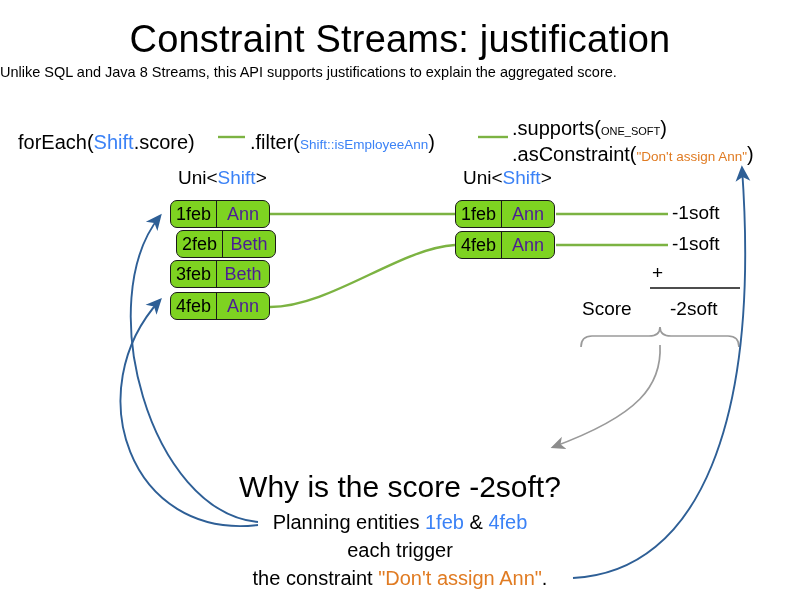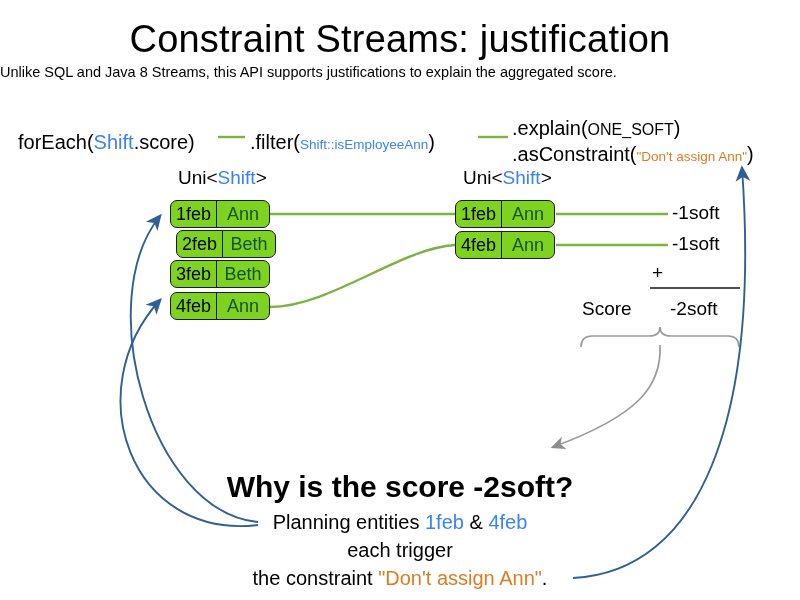--- a/index.html
+++ b/index.html
@@ -50,21 +50,21 @@
     white-space: nowrap;
   }
   #code-foreach { left: 18px; top: 131px; }
   #code-filter  { left: 250px; top: 131px; }
   #code-penalize     { left: 512px; top: 117px; }
   #code-asconstraint { left: 512px; top: 143px; }
 
   .green-txt  { color: #3b82f6; }
   .orange-txt { color: #e07b22; }
   .tiny-mono  { font-size: 13.5px; }
-  .smallcaps  { font-size: 16px; text-align: right; }
+  .smallcaps  { font-size: 11px; text-align: right; }
 
   .uni-label {
     position: absolute;
     font-size: 19px;
     white-space: nowrap;
     margin-left: 8px;
   }
   #uni-left  { left: 170px; top: 167px; }
   #uni-right { left: 455px; top: 167px; }
 
@@ -90,21 +90,21 @@
     justify-content: center;
     font-size: 18px;
     color: #000000;
   }
   .shift-name {
     flex: 1;
     display: flex;
     align-items: center;
     justify-content: center;
     font-size: 18px;
-    color: #14532d;
+    color: #4c1d95;
   }
 
   .soft-label {
     position: absolute;
     font-size: 19px;
     white-space: nowrap;
   }
   #soft-1 { left: 672px; top: 202px; }
   #soft-2 { left: 672px; top: 233px; }
 
@@ -127,21 +127,21 @@
     font-size: 19px;
   }
 
   .why-heading {
     position: absolute;
     left: 0;
     top: 470px;
     width: 800px;
     text-align: center;
     font-size: 30px;
-    font-weight: bold;
+    font-weight: normal;
     white-space: nowrap;
   }
   .explain {
     position: absolute;
     left: 0;
     width: 800px;
     text-align: center;
     font-size: 20px;
     white-space: nowrap;
   }
@@ -187,21 +187,21 @@
     <path d="M573,578 C700,572 760,420 742,168" fill="none" stroke="#2e5f96" stroke-width="1.9" marker-end="url(#blue-head)"></path>
   </svg>
 
   <div class="title">Constraint Streams: justification</div>
   <div class="subtitle">Unlike SQL and Java 8 Streams, this API supports justifications to explain the aggregated score.</div>
 
   <div class="code-line" id="code-foreach"><span>forEach(</span><span class="green-txt">Shift</span><span>.score)</span></div>
 
   <div class="code-line" id="code-filter"><span>.filter(</span><span class="green-txt tiny-mono">Shift::isEmployeeAnn</span><span>)</span></div>
 
-  <div class="code-line" id="code-penalize"><span>.explain(</span><span class="smallcaps">ONE_SOFT</span><span>)</span></div>
+  <div class="code-line" id="code-penalize"><span>.supports(</span><span class="smallcaps">ONE_SOFT</span><span>)</span></div>
 
   <div class="code-line" id="code-asconstraint"><span>.asConstraint(</span><span class="orange-txt tiny-mono">"Don't assign Ann"</span><span>)</span></div>
 
   <div class="uni-label" id="uni-left"><span>Uni&lt;</span><span class="green-txt">Shift</span><span>&gt;</span></div>
 
   <div class="uni-label" id="uni-right"><span>Uni&lt;</span><span class="green-txt">Shift</span><span>&gt;</span></div>
 
   <div class="shift-row" style="left:170px; top:200px;">
     <span class="shift-date">1feb</span>
     <span class="shift-name">Ann</span>

